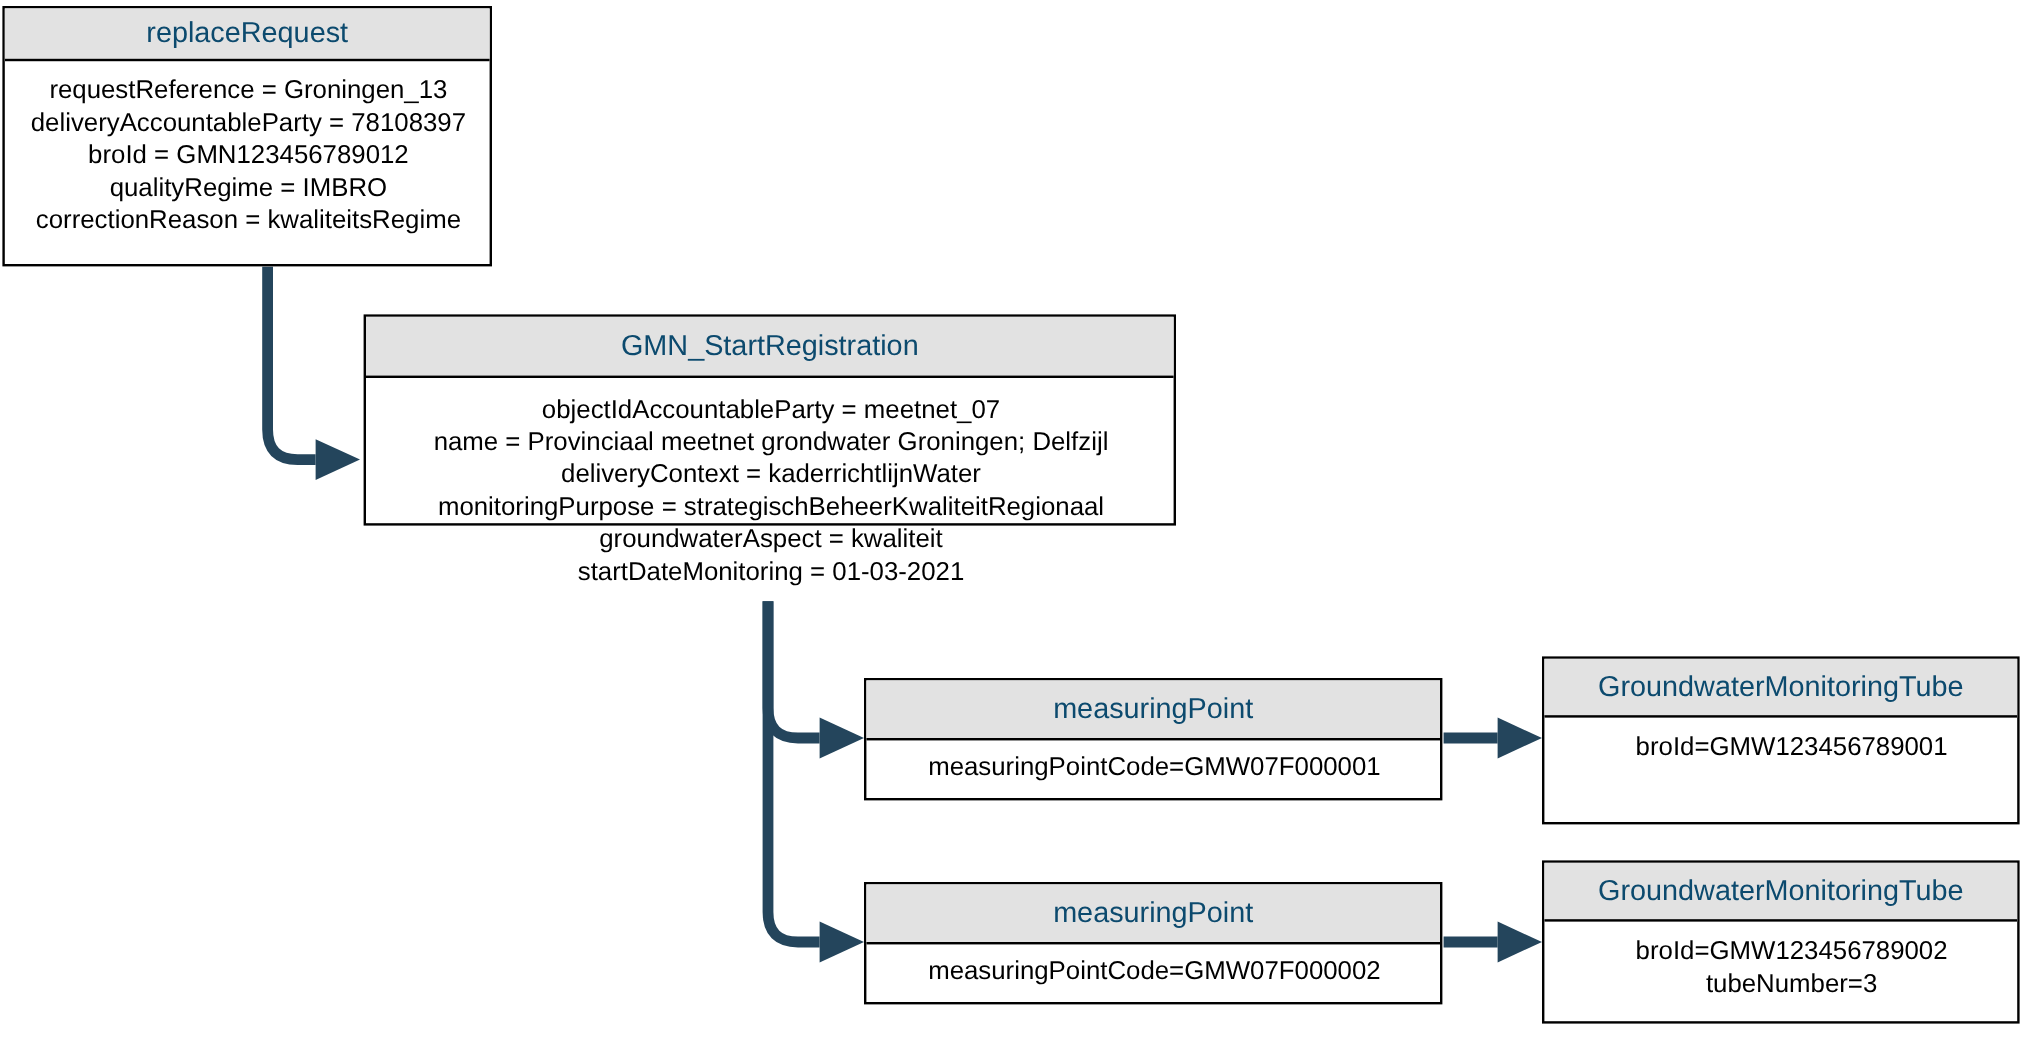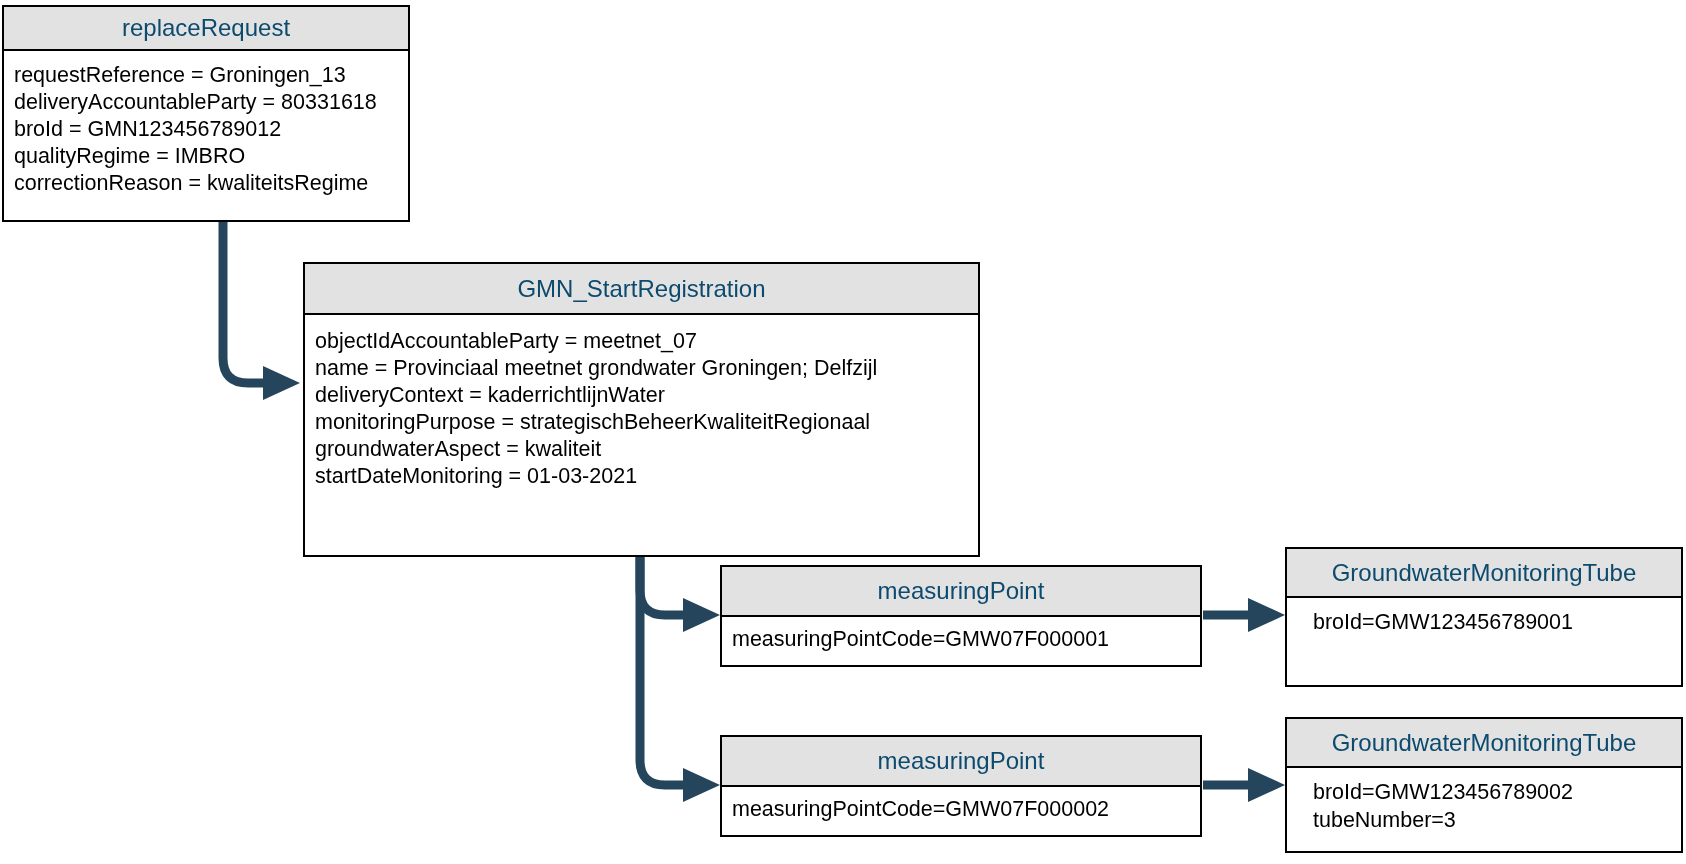--- a/index.html
+++ b/index.html
@@ -43,21 +43,21 @@
   .uml-box .box-body {
     box-sizing: border-box;
     padding: 11px 8px 0 10px;
     font-size: 21.5px;
     line-height: 27px;
     color: #000;
     white-space: nowrap;
   }
   .uml-box.tube .box-body { padding-left: 26px; line-height: 28px; padding-top: 10px; }
   .uml-box.mp .box-body { padding-top: 9px; }
-  .field-line { white-space: nowrap; }
+  .field-line { white-space: nowrap; text-align: center; }
   .arrow-path {
     fill: none;
     stroke: var(--arrow-color, #24455c);
     stroke-width: 9;
   }
   .arrow-head {
     fill: var(--arrow-color, #24455c);
     stroke: none;
   }
 </style>
@@ -93,28 +93,28 @@
       <polygon class="arrow-head" points="1248,768 1248,802 1285,785"></polygon>
     </g>
   </svg>
 
   <div class="uml-box" style="left:2px; top:5px; width:408px; height:217px;">
     <div class="box-header" style="height:44px;">
         <span>replaceRequest</span>
       </div>
     <div class="box-body">
       <div class="field-line">requestReference = Groningen_13</div>
-      <div class="field-line">deliveryAccountableParty = 80331618</div>
+      <div class="field-line">deliveryAccountableParty = 78108397</div>
       <div class="field-line">broId = GMN123456789012</div>
       <div class="field-line">qualityRegime = IMBRO</div>
       <div class="field-line">correctionReason = kwaliteitsRegime</div>
     </div>
   </div>
 
-  <div class="uml-box" style="left:303px; top:262px; width:677px; height:295px;">
+  <div class="uml-box" style="left:303px; top:262px; width:677px; height:176px;">
     <div class="box-header" style="height:51px;">
         <span>GMN_StartRegistration</span>
       </div>
     <div class="box-body" style="padding-top:13px;">
       <div class="field-line">objectIdAccountableParty = meetnet_07</div>
       <div class="field-line">name = Provinciaal meetnet grondwater Groningen; Delfzijl</div>
       <div class="field-line">deliveryContext = kaderrichtlijnWater</div>
       <div class="field-line">monitoringPurpose = strategischBeheerKwaliteitRegionaal</div>
       <div class="field-line">groundwaterAspect = kwaliteit</div>
       <div class="field-line">startDateMonitoring = 01-03-2021</div>

